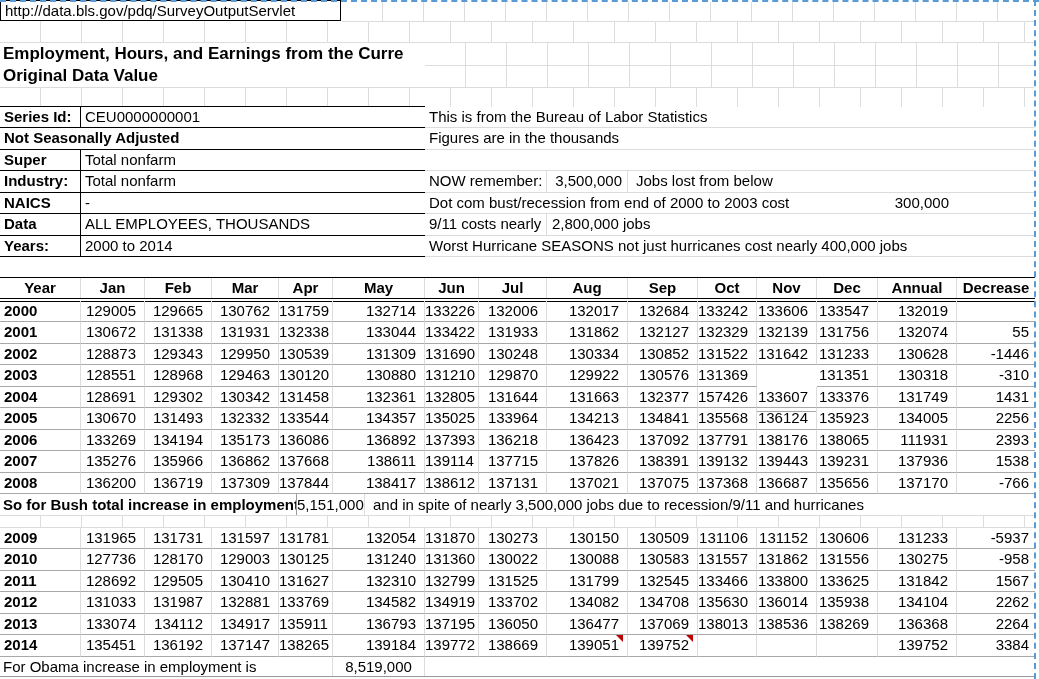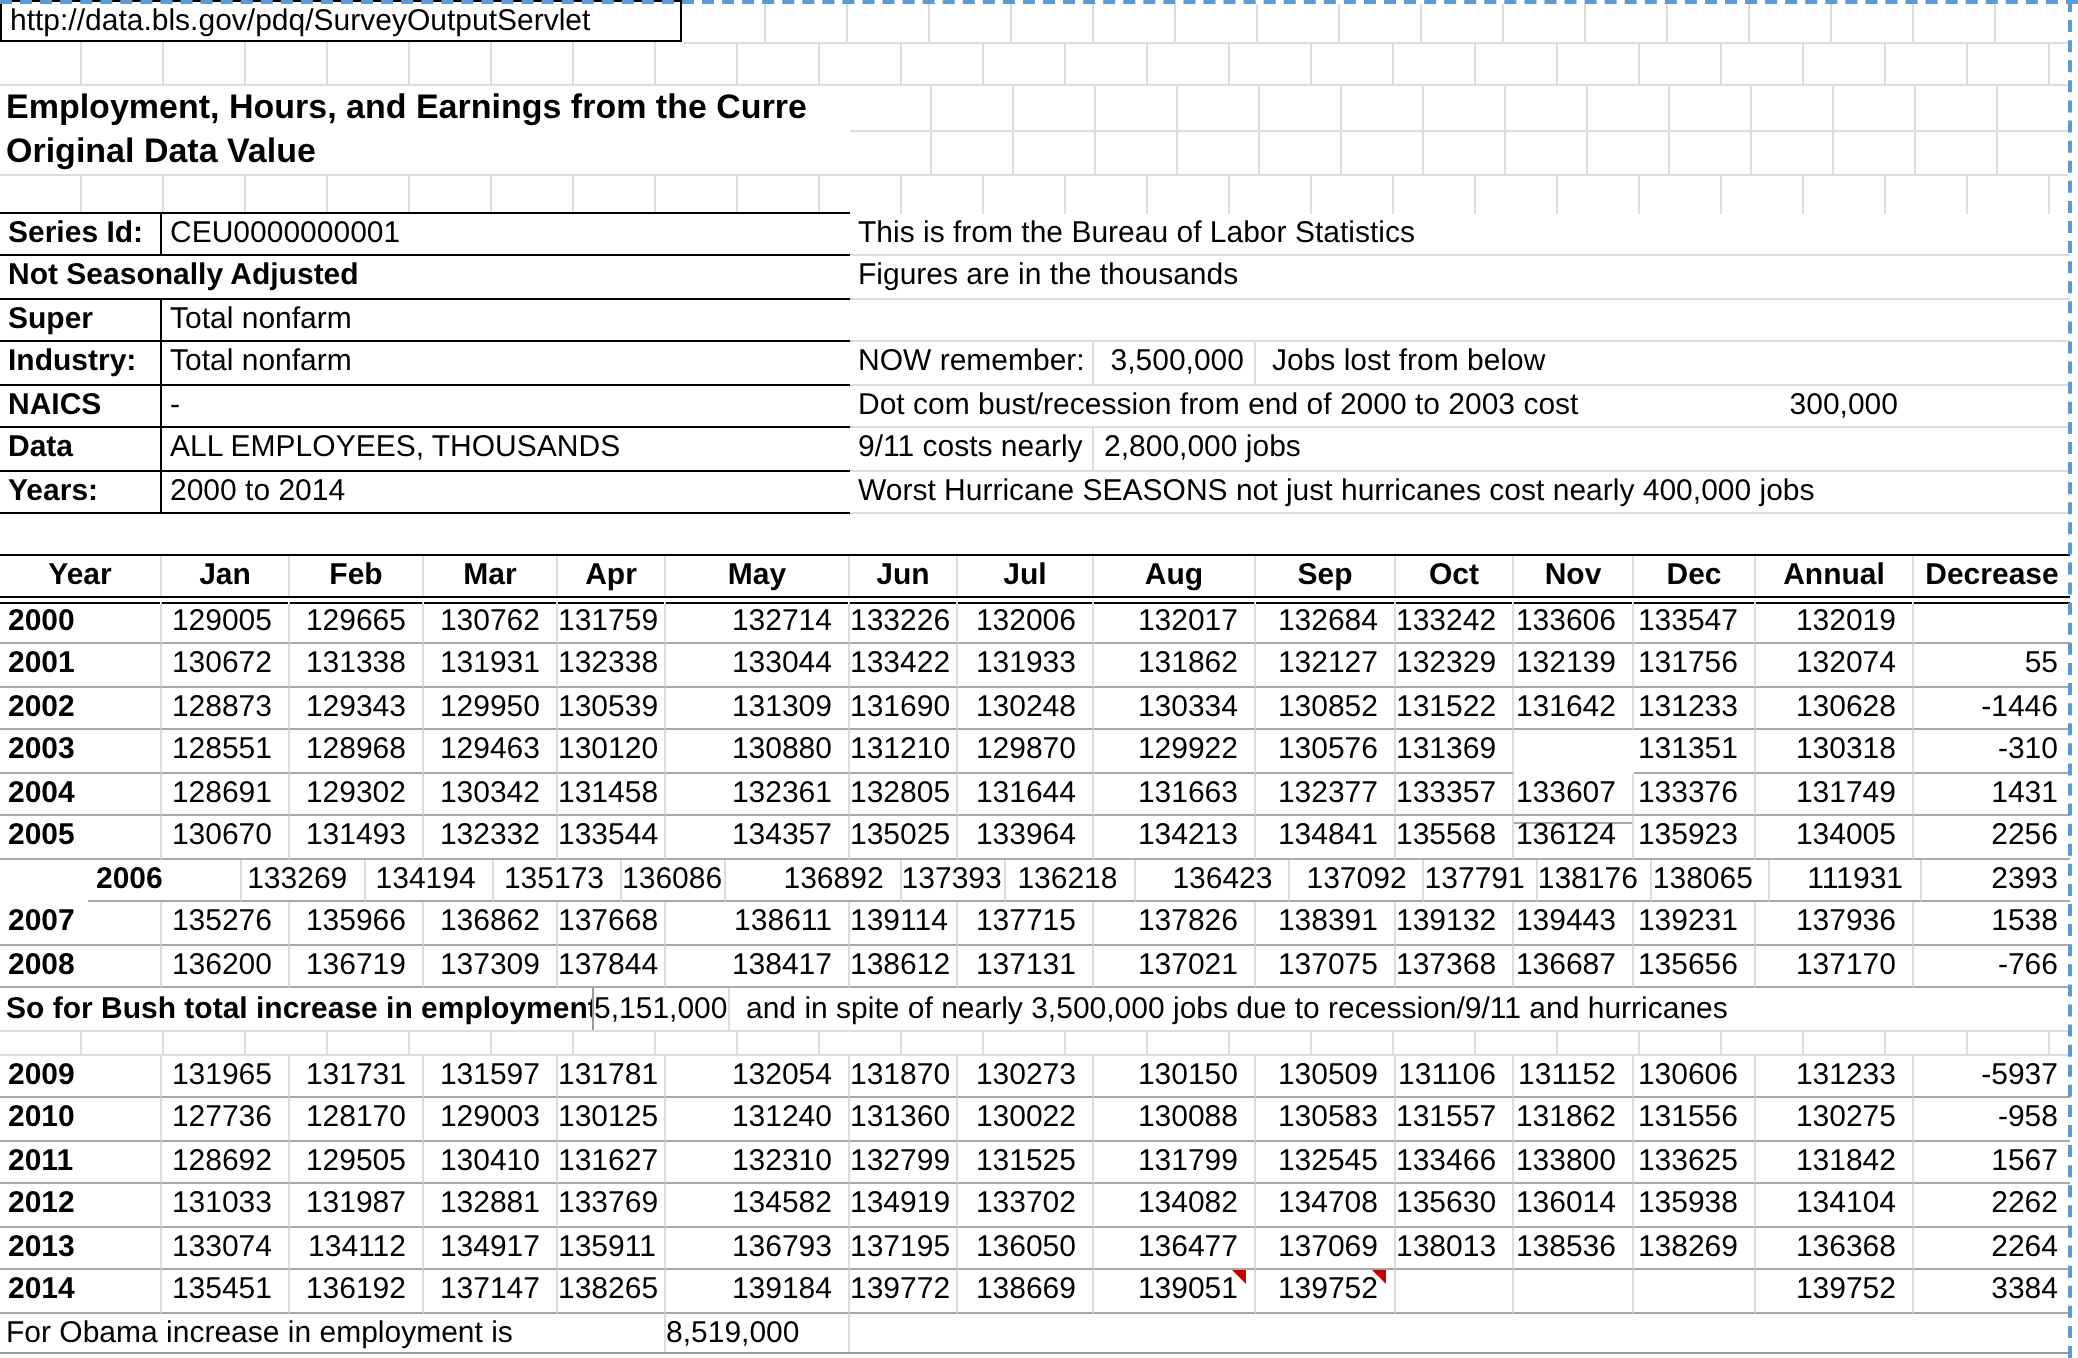--- a/index.html
+++ b/index.html
@@ -63,21 +63,21 @@
     border-top:7px solid #c00000;border-left:7px solid transparent;
   }
   
   #bush{top:494px;left:0;width:1035px;height:22px;display:flex;border-bottom:1px solid #dcdcdc;box-sizing:border-box;}
   #bush .b1{width:297px;box-sizing:border-box;font-weight:bold;padding-left:3px;line-height:21px;border-right:1px solid #9a9a9a;white-space:nowrap;overflow:hidden;}
   #bush .b2{width:68px;box-sizing:border-box;text-align:right;padding-right:4px;line-height:21px;border-right:1px solid #dcdcdc;}
   #bush .b3{flex:1;padding-left:8px;line-height:21px;white-space:nowrap;overflow:hidden;}
   #gap{top:516px;left:0;width:1034px;height:12px;border-bottom:1px solid #dcdcdc;box-sizing:border-box;}
   #obama{top:657px;left:0;width:1035px;height:20px;display:flex;border-bottom:1px solid #9a9a9a;box-sizing:border-box;}
   #obama .o1{width:333px;box-sizing:border-box;padding-left:3px;line-height:19px;border-right:1px solid #dcdcdc;white-space:nowrap;}
-  #obama .o2{width:92px;box-sizing:border-box;text-align:left;line-height:19px;border-right:1px solid #dcdcdc;}
+  #obama .o2{width:92px;box-sizing:border-box;text-align:center;line-height:19px;border-right:1px solid #dcdcdc;}
 </style>
 </head>
 <body>
 
 <div id="sheet">
 
   <div class="abs narrowgrid" id="strip-r1"></div>
   <div class="abs narrowgrid" id="strip-r2"></div>
   <div class="abs narrowgrid" id="strip-title"></div>
   <div class="abs" id="line66"></div>
@@ -257,21 +257,21 @@
         <div class="tcell ycell" style="width: 81px;">2004</div>
         <div class="tcell" style="width: 64px;">128691</div>
         <div class="tcell" style="width: 67px;">129302</div>
         <div class="tcell" style="width: 67px;">130342</div>
         <div class="tcell" style="width: 54px;">131458</div>
         <div class="tcell" style="width: 92px;">132361</div>
         <div class="tcell" style="width: 54px;">132805</div>
         <div class="tcell" style="width: 68px;">131644</div>
         <div class="tcell" style="width: 81px;">131663</div>
         <div class="tcell" style="width: 70px;">132377</div>
-        <div class="tcell" style="width: 59px;">133357</div>
+        <div class="tcell" style="width: 59px;">157426</div>
         <div class="tcell" style="width: 60px;">133607</div>
         <div class="tcell" style="width: 61px;">133376</div>
         <div class="tcell" style="width: 79px;">131749</div>
         <div class="tcell" style="width: 78px;">1431</div>
       </div>
       <div class="trow">
         <div class="tcell ycell" style="width: 81px;">2005</div>
         <div class="tcell" style="width: 64px;">130670</div>
         <div class="tcell" style="width: 67px;">131493</div>
         <div class="tcell" style="width: 67px;">132332</div>
@@ -281,21 +281,21 @@
         <div class="tcell" style="width: 68px;">133964</div>
         <div class="tcell" style="width: 81px;">134213</div>
         <div class="tcell" style="width: 70px;">134841</div>
         <div class="tcell" style="width: 59px;">135568</div>
         <div class="tcell" style="width: 60px;">136124</div>
         <div class="tcell" style="width: 61px;">135923</div>
         <div class="tcell" style="width: 79px;">134005</div>
         <div class="tcell" style="width: 78px;">2256</div>
       </div>
       <div class="trow">
-        <div class="tcell ycell" style="width: 81px; margin-left: 44px;">2006</div>
+        <div class="tcell ycell" style="width: 81px;">2006</div>
         <div class="tcell" style="width: 64px;">133269</div>
         <div class="tcell" style="width: 67px;">134194</div>
         <div class="tcell" style="width: 67px;">135173</div>
         <div class="tcell" style="width: 54px;">136086</div>
         <div class="tcell" style="width: 92px;">136892</div>
         <div class="tcell" style="width: 54px;">137393</div>
         <div class="tcell" style="width: 68px;">136218</div>
         <div class="tcell" style="width: 81px;">136423</div>
         <div class="tcell" style="width: 70px;">137092</div>
         <div class="tcell" style="width: 59px;">137791</div>

